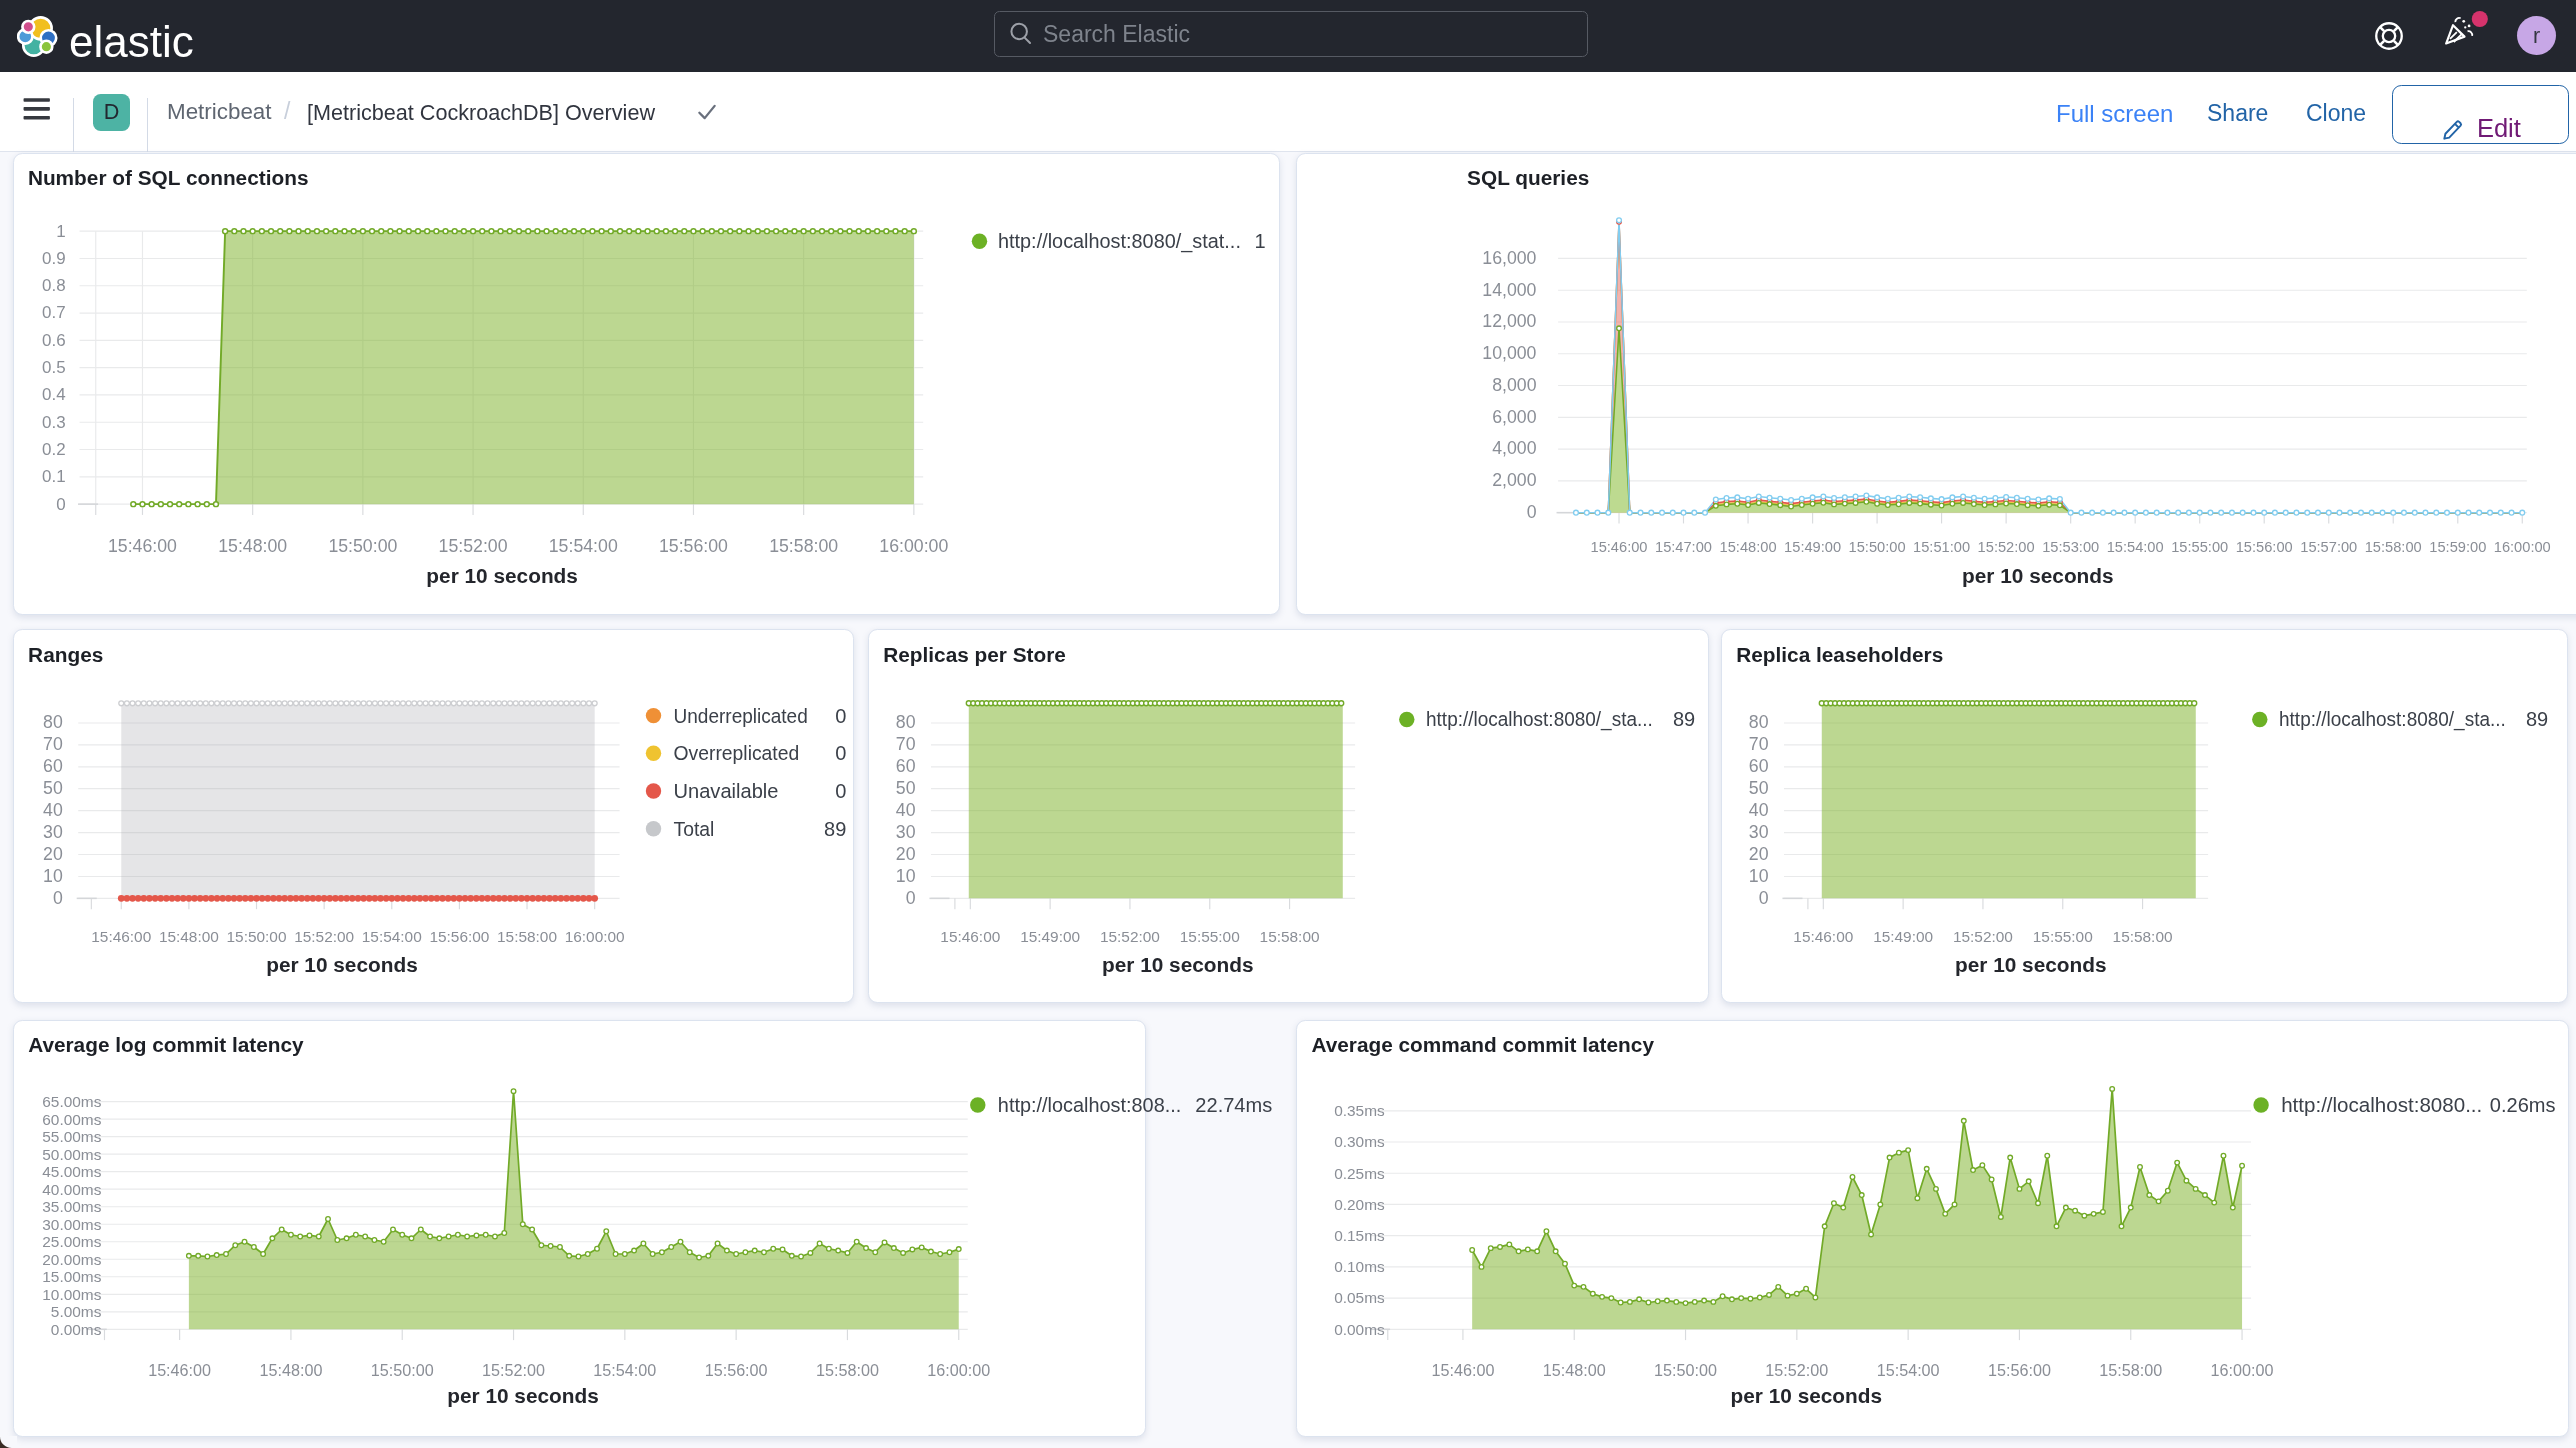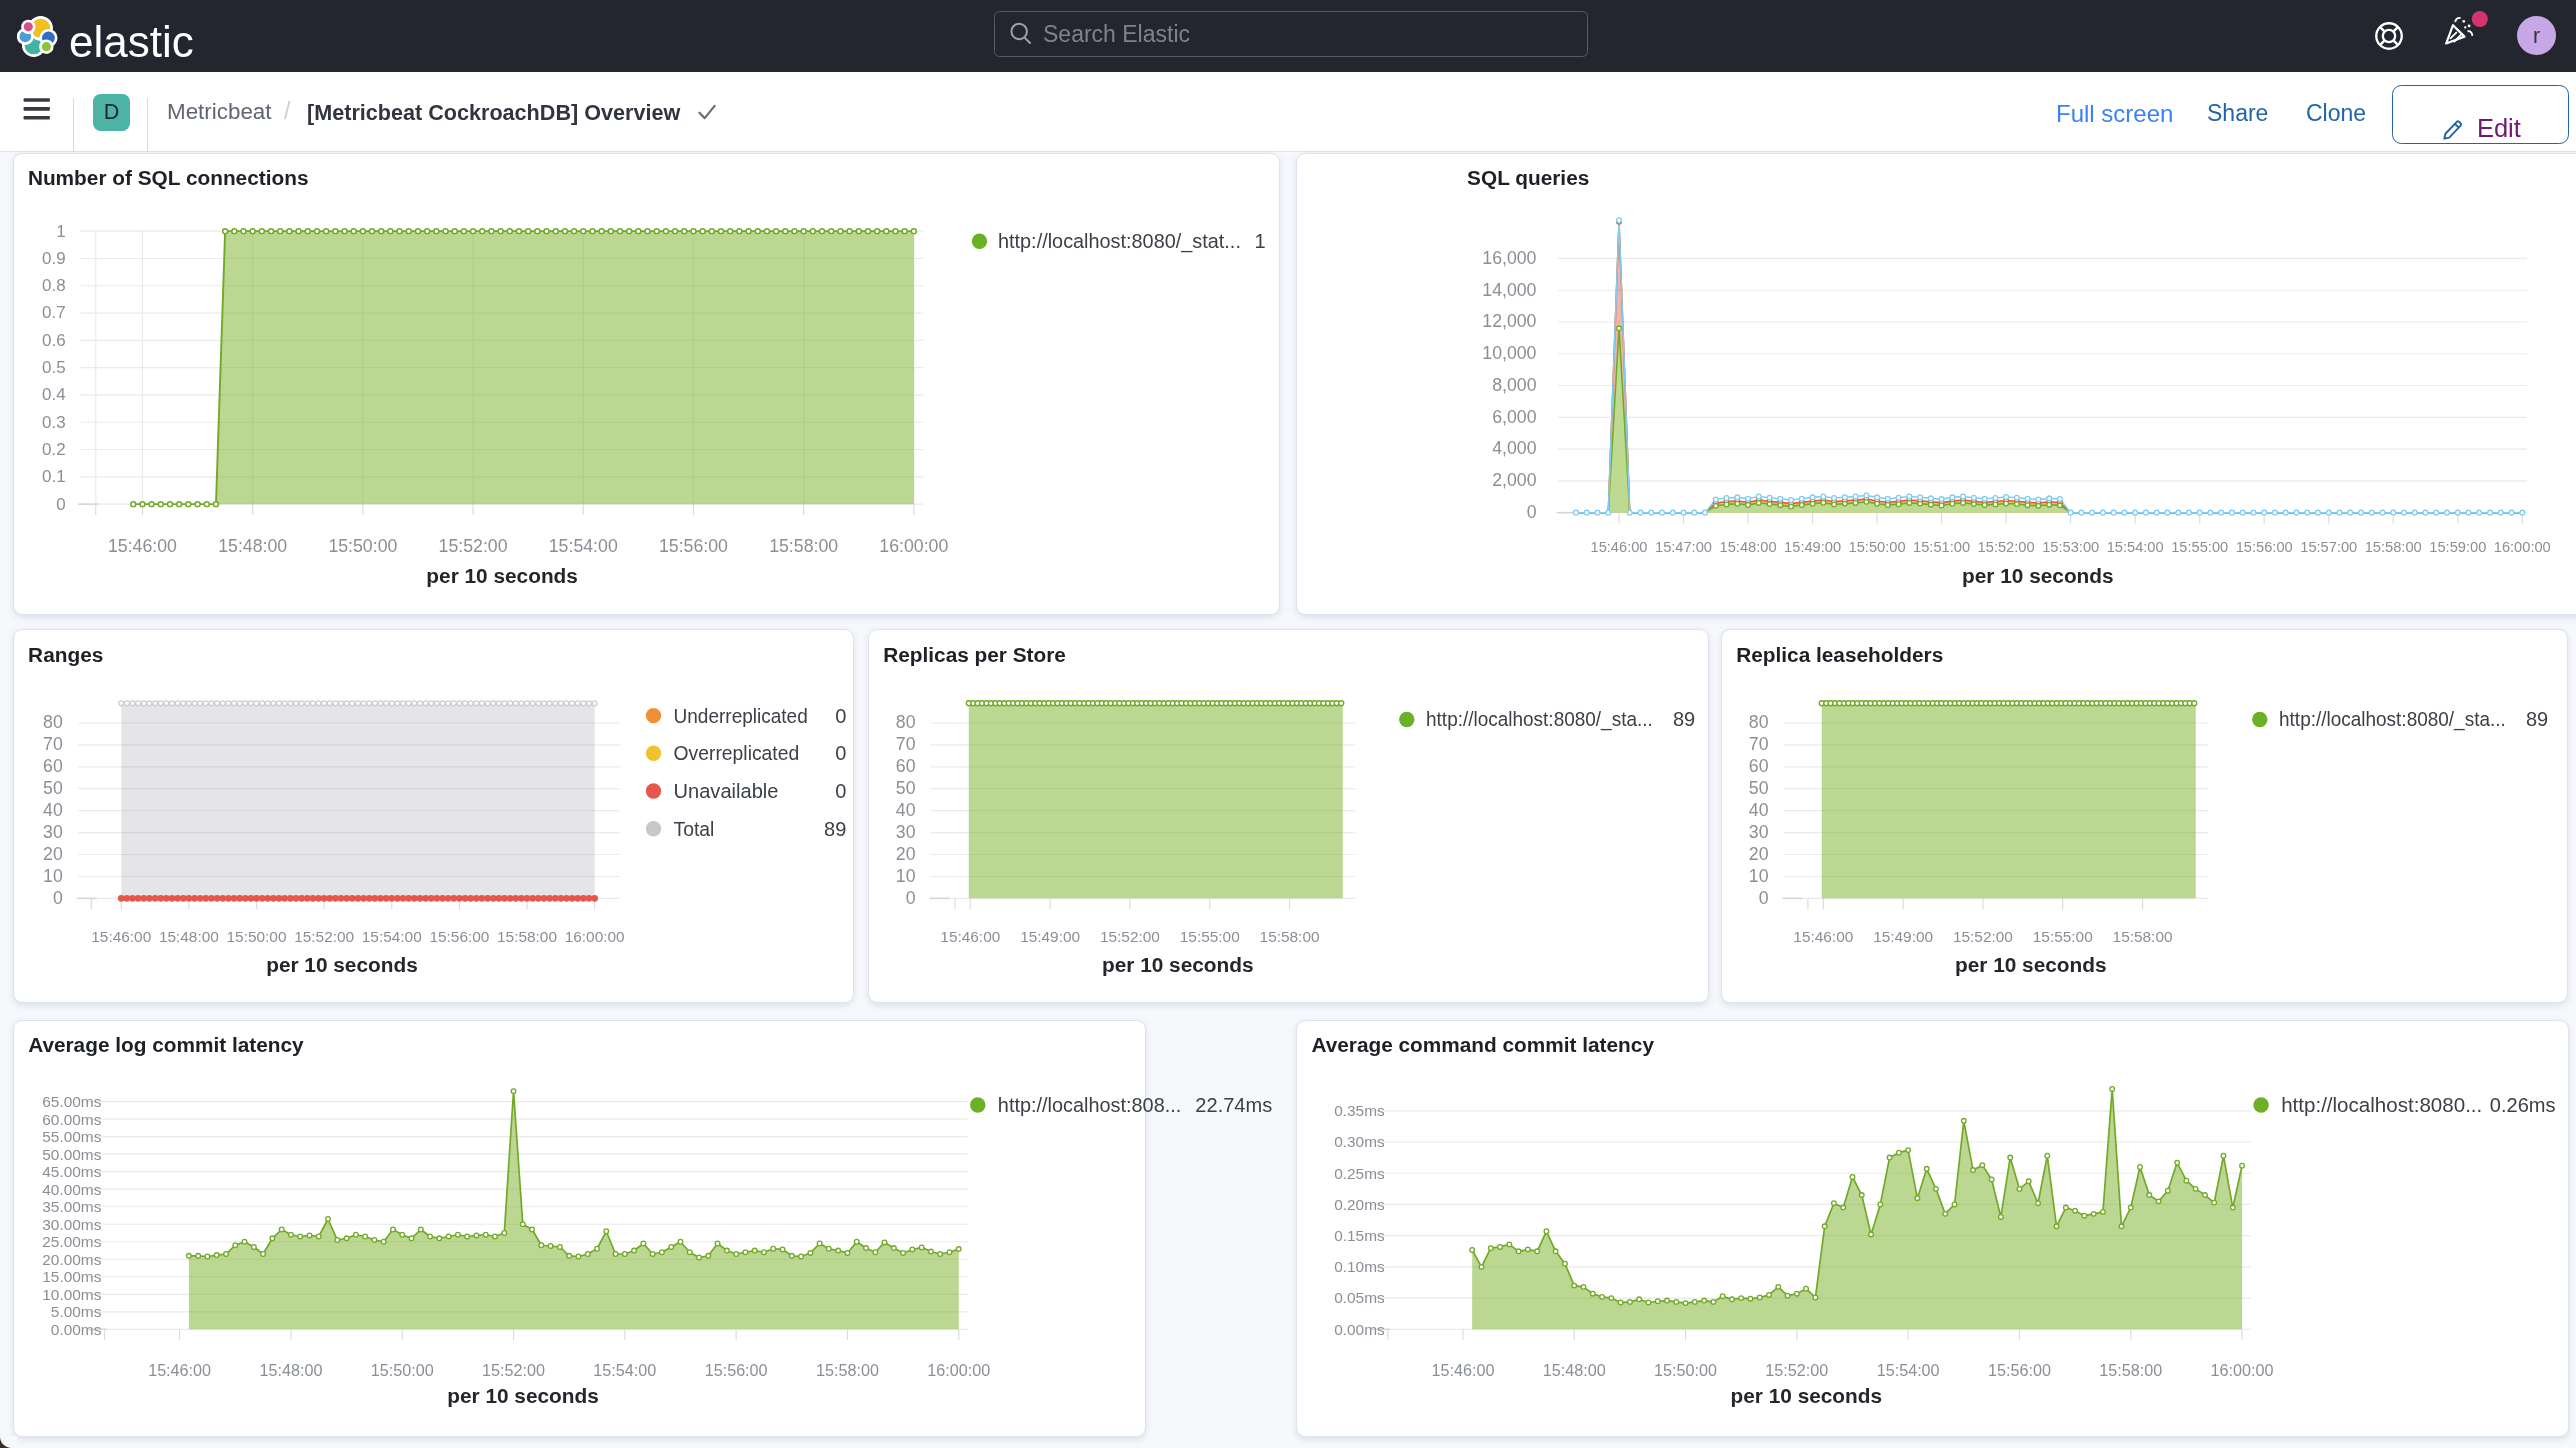--- a/index.html
+++ b/index.html
@@ -43,21 +43,21 @@
     <svg width="31" height="28" viewBox="0 0 40 36" style="position:absolute;left:22.4px;top:23px">
       <rect x="2" y="4" width="34" height="4.6" rx="1" fill="#36393f"></rect>
       <rect x="2" y="15.5" width="34" height="4.6" rx="1" fill="#36393f"></rect>
       <rect x="2" y="27" width="34" height="4.6" rx="1" fill="#36393f"></rect>
     </svg>
     <div style="position:absolute;left:73px;top:25.5px;width:0.8px;height:54px;background:#d3dae6"></div>
     <div style="position:absolute;left:93px;top:21.6px;width:37px;height:37px;border-radius:7.7px;background:#4db3a4;display:flex;align-items:center;justify-content:center;font-size:21.6px;font-weight:500;color:#222730">D</div>
     <div style="position:absolute;left:147px;top:25.5px;width:0.8px;height:54px;background:#d3dae6"></div>
     <div style="position:absolute;left:167px;top:27px;font-size:22.4px;color:#5f6671">Metricbeat</div>
     <div style="position:absolute;left:284px;top:25.5px;font-size:23px;color:#c8cfdb">/</div>
-    <div style="position:absolute;left:307px;top:28px;font-size:21.6px;font-weight:700;color:#31353f">[Metricbeat CockroachDB] Overview</div>
+    <div style="position:absolute;left:307px;top:28px;font-size:21.6px;font-weight:400;color:#31353f">[Metricbeat CockroachDB] Overview</div>
     <svg width="26" height="26" viewBox="0 0 34 34" style="position:absolute;left:694px;top:27px">
       <path d="M7 18 L14 25 L27 9" fill="none" stroke="#69707d" stroke-width="3" stroke-linecap="round" stroke-linejoin="round"></path>
     </svg>
     <div style="position:absolute;left:2056px;top:28px;font-size:24px;color:#3b82f6">Full screen</div>
     <div style="position:absolute;left:2207px;top:28px;font-size:23px;color:#2264a7">Share</div>
     <div style="position:absolute;left:2306px;top:28px;font-size:23px;color:#2264a7">Clone</div>
     <div style="position:absolute;left:2392px;top:13px;width:177px;height:59px;border:1.5px solid #2264a7;border-radius:9.3px;box-sizing:border-box;display:flex;align-items:flex-end;justify-content:center;font-size:25.5px;color:#701a75"><svg width="26" height="26" viewBox="0 0 24 24" style="margin-right:10.8px">
         <path d="M4 20 L5 15.5 L15.5 4.5 Q16.5 3.5 17.7 4.5 L19 5.8 Q20 6.9 19 8 L8.5 19 L4 20 Z M13.8 6.3 L17.2 9.7" fill="none" stroke="#2264a7" stroke-width="1.8" stroke-linejoin="round"></path>
       </svg>Edit</div>
   </div>

